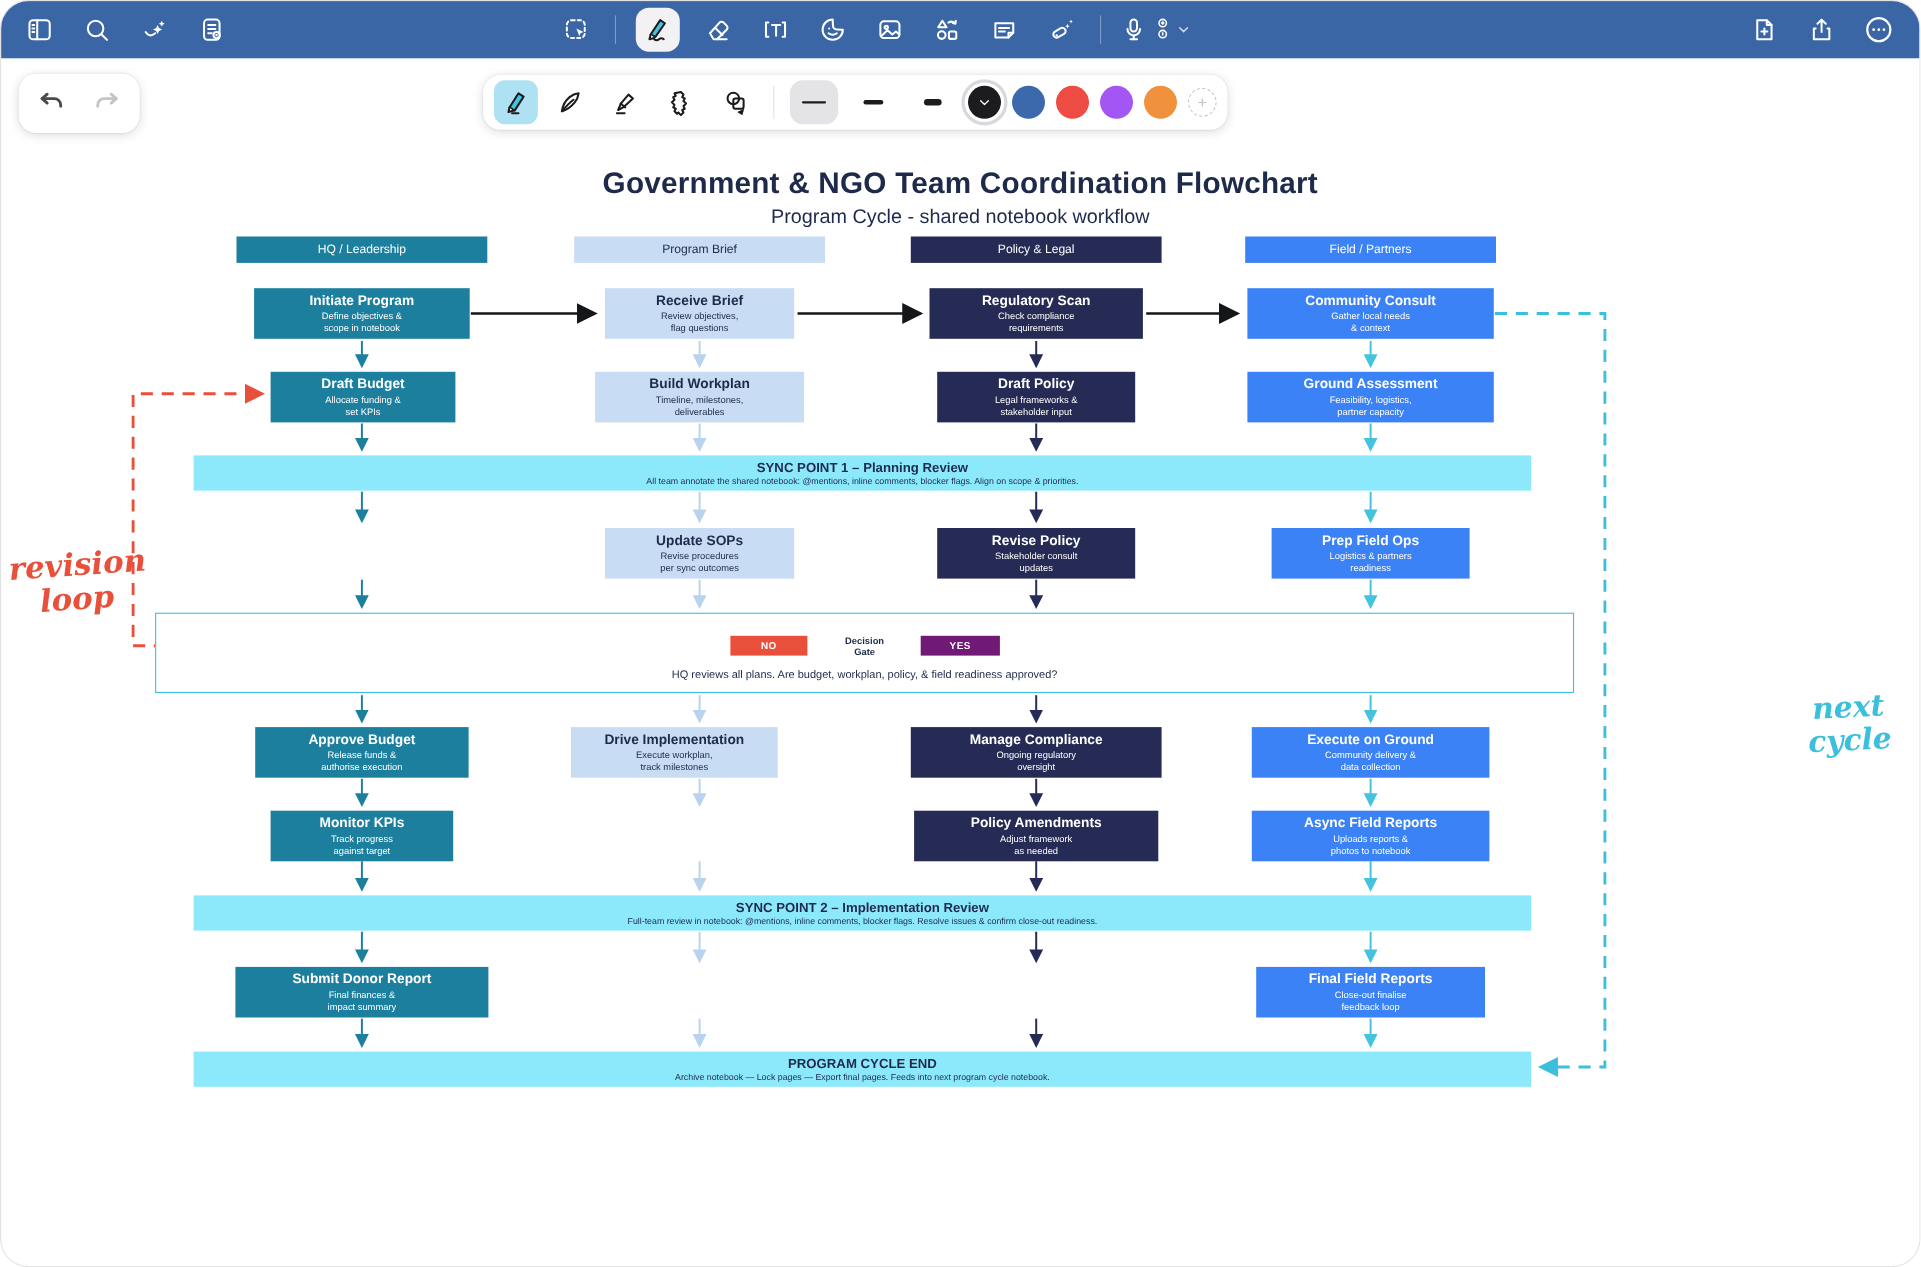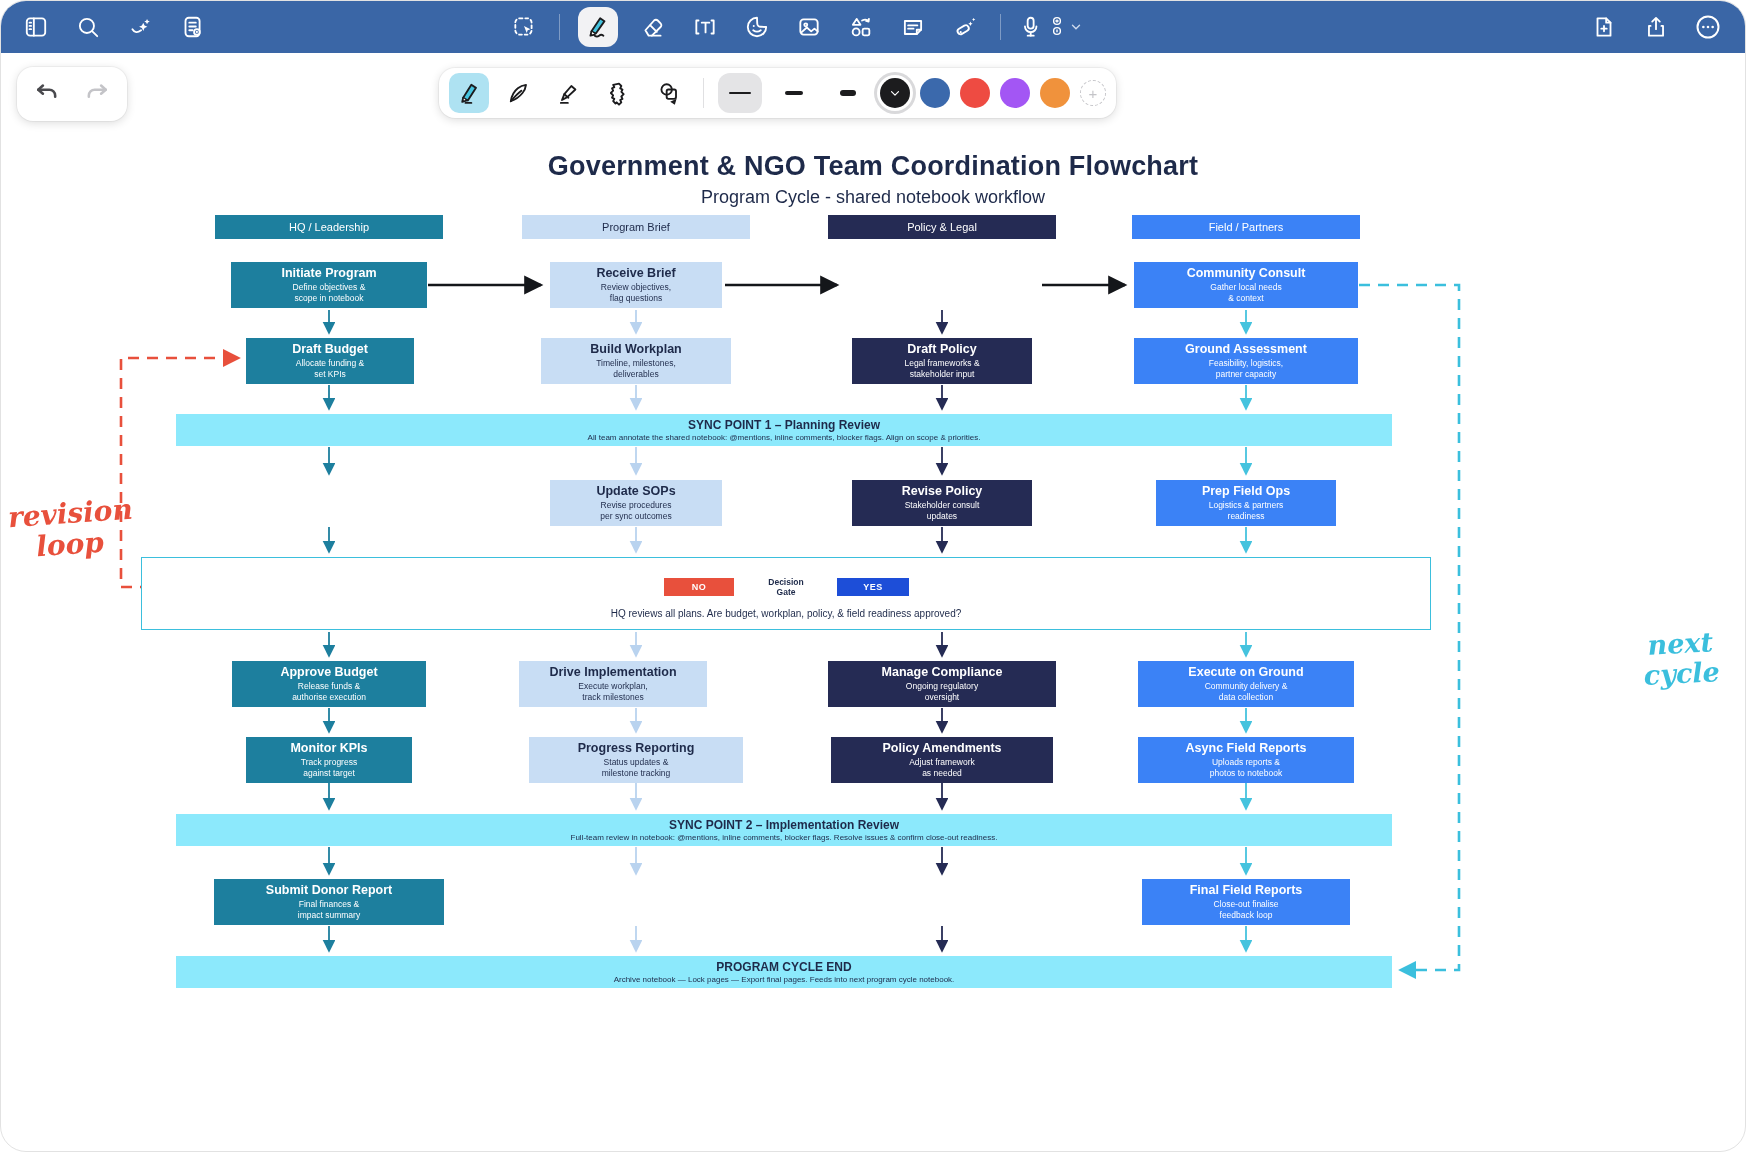--- a/index.html
+++ b/index.html
@@ -50,21 +50,21 @@
   .c2 { background:#c8ddf4; color:#1e2a4a; }
   .c3 { background:#252b54; color:#fff; }
   .c4 { background:#3b82f6; color:#fff; }
 
   .banner { position:absolute; left:175px; width:1216px; height:32px; background:#8ce9fc; color:#1e2a4a; display:flex; flex-direction:column; align-items:center; justify-content:center; text-align:center; cursor:pointer; }
   .banner-title { font-size:12px; font-weight:700; }
   .banner-sub { font-size:8px; margin-top:1px; }
 
   .decision-wrap { position:absolute; left:140px; top:556px; width:1290px; height:73px; border:1.5px solid #3bbfdd; background:#fff; cursor:pointer; }
   .no-box { position:absolute; left:663px; top:577px; width:70px; height:18px; background:#e8503c; color:#fff; font-size:9px; font-weight:700; display:flex; align-items:center; justify-content:center; letter-spacing:.5px; }
-  .yes-box { position:absolute; left:836px; top:577px; width:72px; height:18px; background:#1d4ed8; color:#fff; font-size:9px; font-weight:700; display:flex; align-items:center; justify-content:center; letter-spacing:.5px; }
+  .yes-box { position:absolute; left:836px; top:577px; width:72px; height:18px; background:#701a75; color:#fff; font-size:9px; font-weight:700; display:flex; align-items:center; justify-content:center; letter-spacing:.5px; }
   .diamond-label { position:absolute; left:745px; top:564px; width:80px; height:44px; display:flex; align-items:center; justify-content:center; text-align:center; font-size:8.5px; font-weight:600; color:#1e2a4a; white-space:pre-line; line-height:1.2; }
   .gate-q { position:absolute; left:390px; top:607px; width:790px; text-align:center; font-size:10px; color:#1e2a4a; }
 
   .hand { position:absolute; font-family:"DejaVu Serif", serif; font-style:italic; font-weight:700; text-align:center; white-space:pre-line; line-height:1.1; cursor:pointer; }
   .hand-rev { left:8px; top:498px; width:120px; font-size:28px; color:#e8503c; transform:rotate(-4deg); }
   .hand-next { left:1625px; top:628px; width:110px; font-size:27px; color:#3bbfdd; transform:rotate(-3deg); }
 
   svg.connectors { position:absolute; inset:0; pointer-events:none; }
 </style>
 </head>
@@ -419,26 +419,26 @@
     <div class="box c2" style="left:549px;top:479px;width:172px">
         <div class="box-title">Update SOPs</div>
         <div class="box-sub">Revise procedures
 per sync outcomes</div>
       </div>
     <div class="box c2" style="left:518px;top:660px;width:188px">
         <div class="box-title">Drive Implementation</div>
         <div class="box-sub">Execute workplan,
 track milestones</div>
       </div>
-    <div class="box c2" style="left:528px;top:736px;width:214px">
-        <div class="box-title">Progress Reporting</div>
-        <div class="box-sub">Status updates &amp;
-milestone tracking</div>
-      </div>
-
+
+    <div class="box c3" style="left:844px;top:261px;width:194px">
+        <div class="box-title">Regulatory Scan</div>
+        <div class="box-sub">Check compliance
+requirements</div>
+      </div>
     <div class="box c3" style="left:851px;top:337px;width:180px">
         <div class="box-title">Draft Policy</div>
         <div class="box-sub">Legal frameworks &amp;
 stakeholder input</div>
       </div>
     <div class="box c3" style="left:851px;top:479px;width:180px">
         <div class="box-title">Revise Policy</div>
         <div class="box-sub">Stakeholder consult
 updates</div>
       </div>

